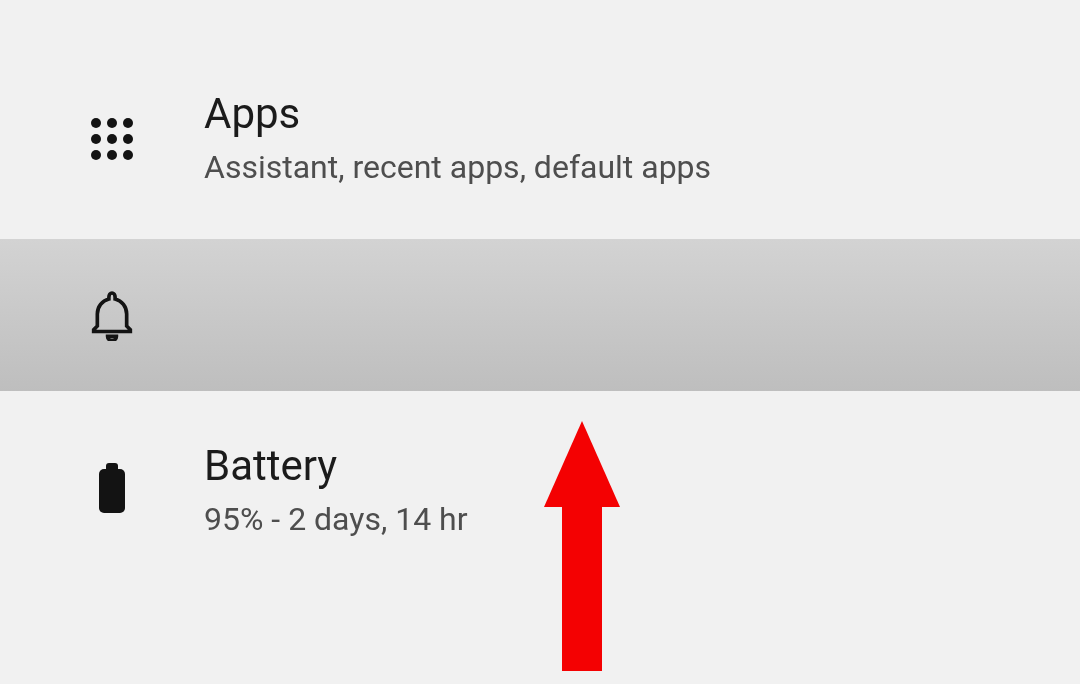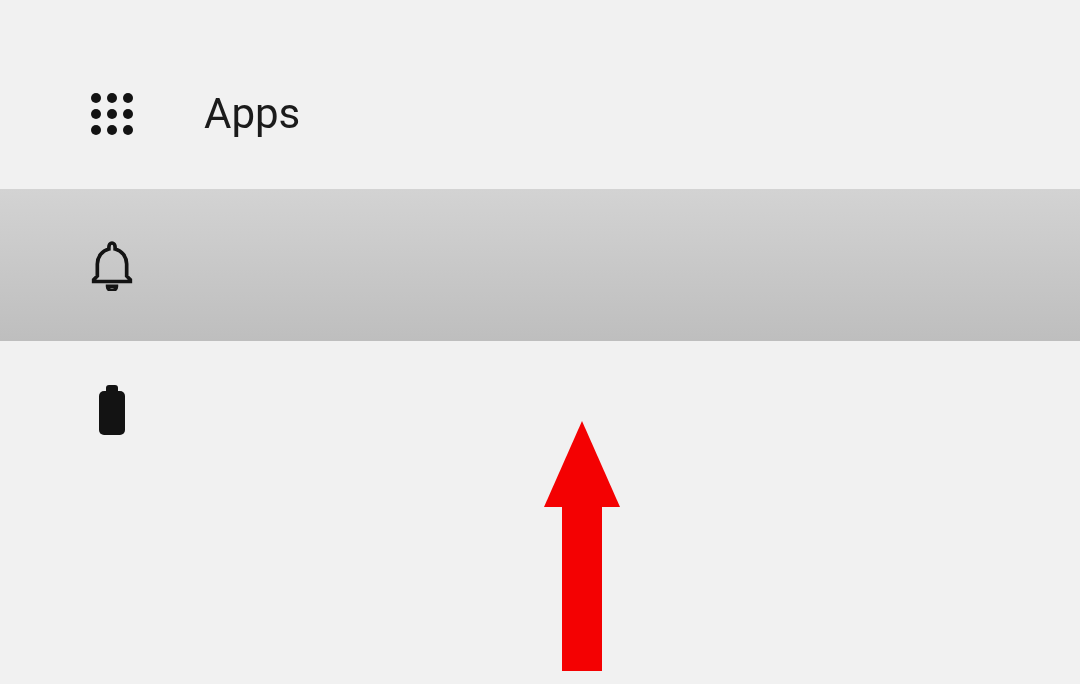--- a/index.html
+++ b/index.html
@@ -102,36 +102,39 @@
             <span></span>
             <span></span>
             <span></span>
             <span></span>
             <span></span>
             <span></span>
           </div>
       </div>
       <div class="text-wrap">
         <div class="title">Apps</div>
+        <div class="subtitle">Assistant, recent apps, default apps</div>
       </div>
     </div>
 
     <div class="settings-item pressed">
       <div class="icon-wrap">
         <svg width="44" height="52" viewBox="0 0 24 28">
           <path d="M12 28c1.3 0 2.4-1 2.4-2.3h-4.8C9.6 27 10.7 28 12 28zM20 20v-6.5c0-4-2.6-7.3-6.3-8.2V4.3C13.7 3 12.9 2 12 2s-1.7 1-1.7 2.3v1c-3.7.9-6.3 4.2-6.3 8.2V20l-2 2v1h20v-1l-2-2z" fill="none" stroke="#131313" stroke-width="2"></path>
         </svg>
       </div>
     </div>
 
     <div class="settings-item normal">
       <div class="icon-wrap">
         <div class="battery-icon"></div>
       </div>
       <div class="text-wrap">
+        <div class="title">Battery</div>
+        <div class="subtitle">95% - 2 days, 14 hr</div>
       </div>
     </div>
 
   </div>
 
   <div class="arrow">
     <div class="arrow-head"></div>
     <div class="arrow-shaft"></div>
   </div>
 </div>

